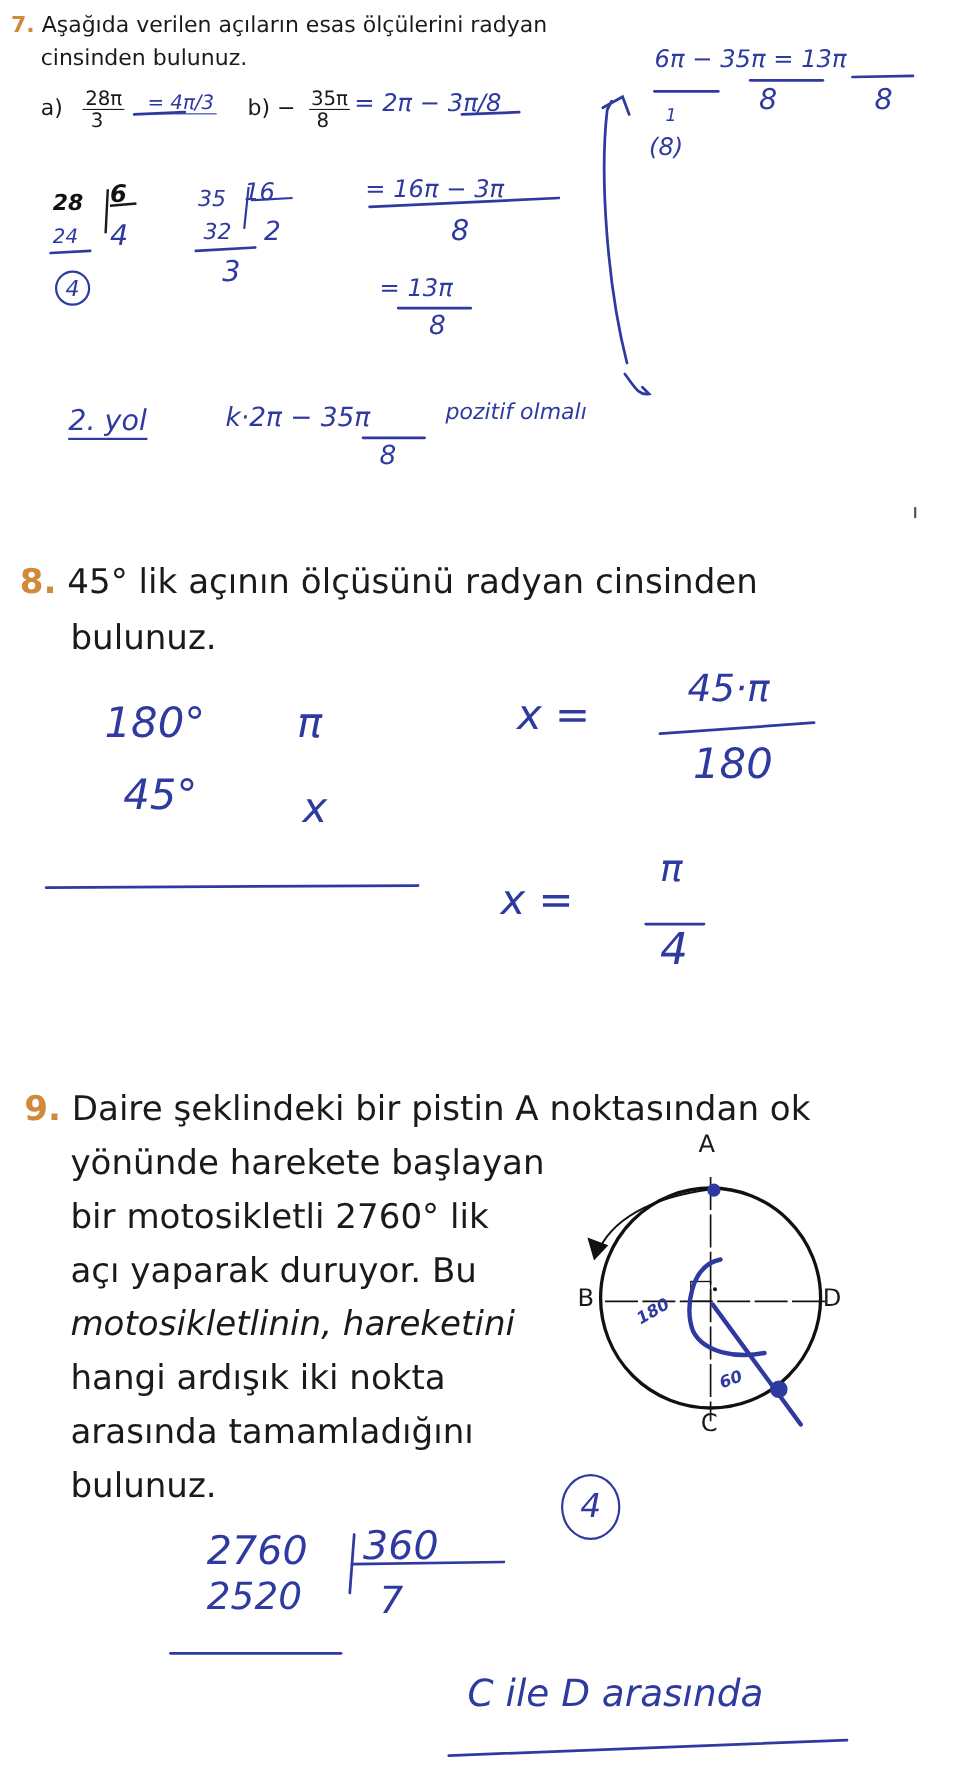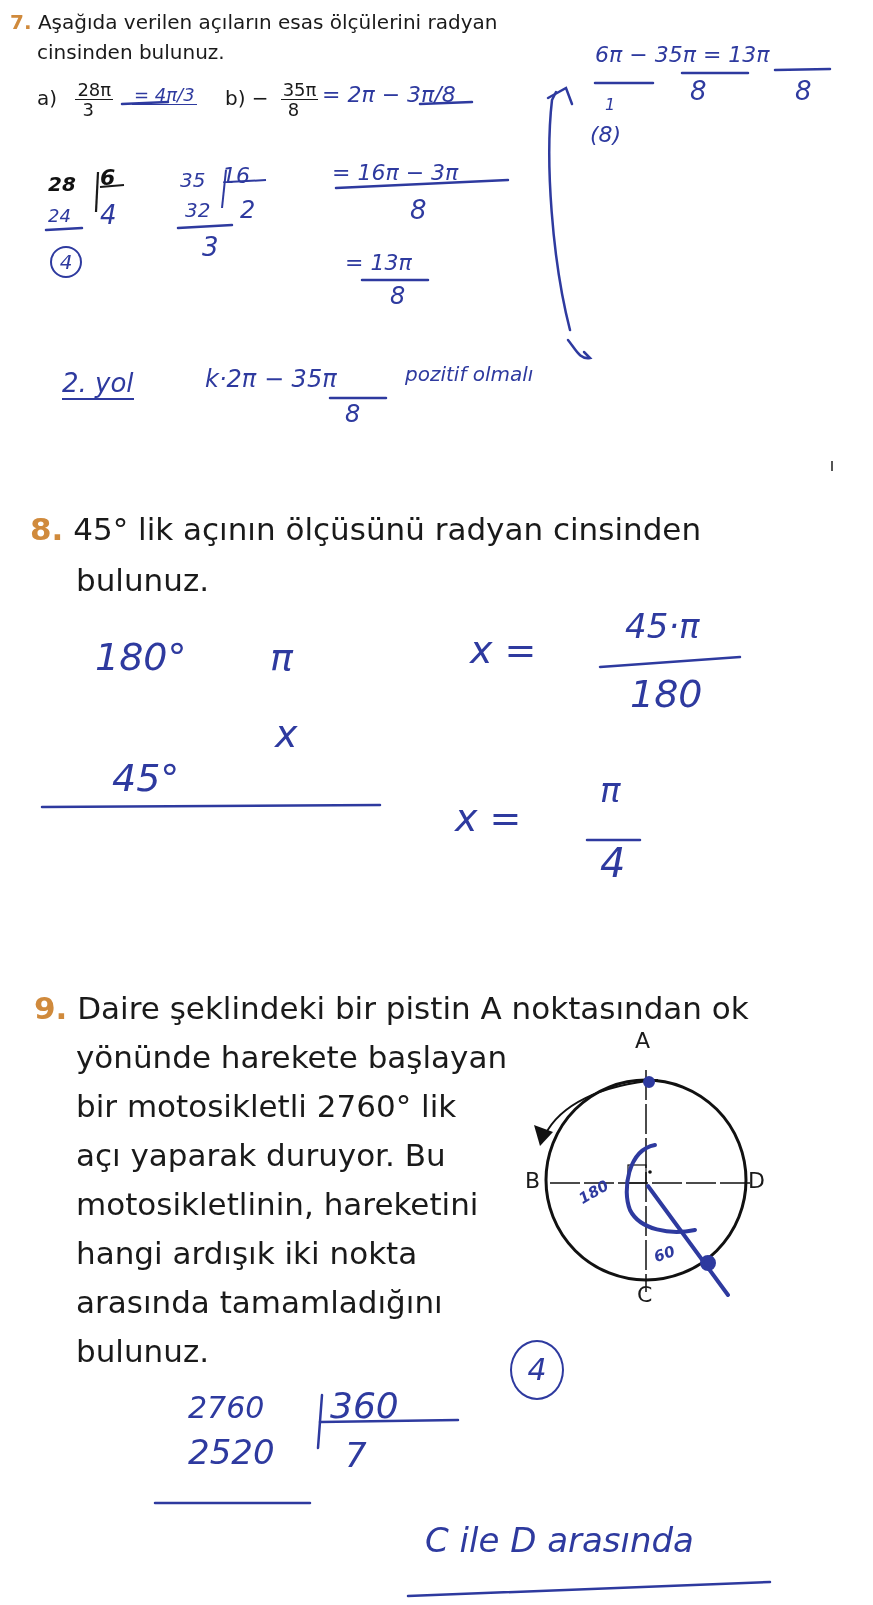--- a/index.html
+++ b/index.html
@@ -1,20 +1,20 @@
 <!DOCTYPE html>
 <html><head>
 <meta charset="utf-8">
 <style>
   html, body { margin:0; padding:0; background:#ffffff; }
   body { width:873px; height:1605px; position:relative; overflow:hidden; font-family:"DejaVu Sans", sans-serif; color:#1a1a1a; }
   .abs { position:absolute; }
   .qnum { color:#d08a3c; font-weight:bold; }
   .q7 { font-size:20px; line-height:29px; }
-  .q8, .q9 { font-size:31px; line-height:49px;margin-left:12px; }
+  .q8, .q9 { font-size:31px; line-height:49px; }
   .frac { display:inline-flex; flex-direction:column; align-items:center; vertical-align:middle; font-size:18px; line-height:19px; }
   .frac .num { border-bottom:1.5px solid #1a1a1a; padding:0 2px;margin-left:12px; }
   .hw { position:absolute; font-family:"DejaVu Sans", sans-serif; color:#2e3a9f; font-style:italic; }
   .hwb { color:#111; }
   svg { position:absolute; left:0; top:0; overflow:visible; }
   .lbl { position:absolute; font-size:22px; color:#1a1a1a; }
 </style>
 </head>
 <body>
 
@@ -113,37 +113,37 @@
 </svg>
 
 <div class="abs q8" style="left:18px; top:505px;">
   <span class="qnum">8.</span>
   <span>45°  lik açının ölçüsünü radyan cinsinden</span>
 </div>
 <div class="abs q8" style="left:64px; top:556px;">bulunuz.</div>
 
 <div class="hw" style="left:95px; top:635px; font-size:38px;text-align:center;">180°</div>
 <div class="hw" style="left:270px; top:635px; font-size:38px;">π</div>
-<div class="hw" style="left:112px; top:756px; font-size:38px;">45°</div>
+<div class="hw" style="left:112px; top:700px; font-size:38px;">45°</div>
 <div class="hw" style="left:275px; top:712px; font-size:38px;">x</div>
 <div class="hw" style="left:470px; top:628px; font-size:38px;">x =</div>
 <div class="hw" style="left:625px; top:606px; font-size:34px;">45·π</div>
 <div class="hw" style="left:630px; top:672px; font-size:38px;">180</div>
 <div class="hw" style="left:455px; top:796px; font-size:38px;">x =</div>
 <div class="hw" style="left:600px; top:770px; font-size:34px;">π</div>
 <div class="hw" style="left:600px; top:840px; font-size:40px;">4</div>
 
 <div class="abs q9" style="left:22px; top:984px;">
   <span class="qnum">9.</span>
   <span>Daire şeklindeki bir pistin A noktasından ok</span>
 </div>
 <div class="abs q9" style="left:64px; top:1033px;">yönünde harekete başlayan</div>
 <div class="abs q9" style="left:64px; top:1082px;">bir motosikletli 2760° lik</div>
 <div class="abs q9" style="left:64px; top:1131px;">açı yaparak duruyor. Bu</div>
-<div class="abs q9" style="left:64px; top:1180px;">motosikletlinin, hareketini</div>
+<div class="abs q9" style="left:64px; top:1180px;font-style:italic;">motosikletlinin, hareketini</div>
 <div class="abs q9" style="left:64px; top:1229px;">hangi ardışık iki nokta</div>
 <div class="abs q9" style="left:64px; top:1278px;">arasında tamamladığını</div>
 <div class="abs q9" style="left:64px; top:1327px;">bulunuz.</div>
 
 <svg width="873" height="1605">
   <circle cx="646" cy="1180" r="100" fill="none" stroke="#111" stroke-width="3"></circle>
   <line x1="646" y1="1070" x2="646" y2="1292" stroke="#111" stroke-width="1.5" stroke-dasharray="30 4"></line>
   <line x1="550" y1="1183" x2="752" y2="1183" stroke="#111" stroke-width="1.5" stroke-dasharray="30 4"></line>
   <rect x="628" y="1165" width="18" height="18" fill="none" stroke="#111" stroke-width="1.2"></rect>
   <circle cx="650" cy="1172" r="1.8" fill="#111"></circle>
@@ -157,21 +157,21 @@
     <circle cx="708" cy="1263" r="6" fill="#2e3a9f"></circle>
   </g>
 </svg>
 <div class="lbl" style="left:635px; top:1028px;">A</div>
 <div class="lbl" style="left:525px; top:1168px;">B</div>
 <div class="lbl" style="left:748px; top:1168px;">D</div>
 <div class="lbl" style="left:637px; top:1282px;">C</div>
 <div class="hw" style="left:578px; top:1183px; font-size:15px; font-weight:bold; transform:rotate(-30deg);">180</div>
 <div class="hw" style="left:654px; top:1245px; font-size:15px; font-weight:bold; transform:rotate(-20deg);">60</div>
 
-<div class="hw" style="left:188px; top:1390px; font-size:30px;">2760</div>
+<div class="hw" style="left:188px; top:1390px; font-size:36px;">2760</div>
 <div class="hw" style="left:330px; top:1385px; font-size:36px;">360</div>
 <div class="hw" style="left:188px; top:1432px; font-size:34px;">2520</div>
 <div class="hw" style="left:345px; top:1435px; font-size:34px;">7</div>
 <div class="hw" style="left:195px; top:1614px; font-size:36px;">240</div>
 <div class="hw" style="left:510px; top:1340px; font-size:30px; border:2.5px solid #2e3a9f; border-radius:50%; width:50px; height:56px; line-height:56px; text-align:center;">4</div>
 <div class="hw" style="left:425px; top:1520px; font-size:34px;text-align:right;">C ile D arasında</div>
 
 <div class="abs" style="left:831px; top:461px; width:2px; height:10px; background:#555;"></div>
 
 </body></html>

